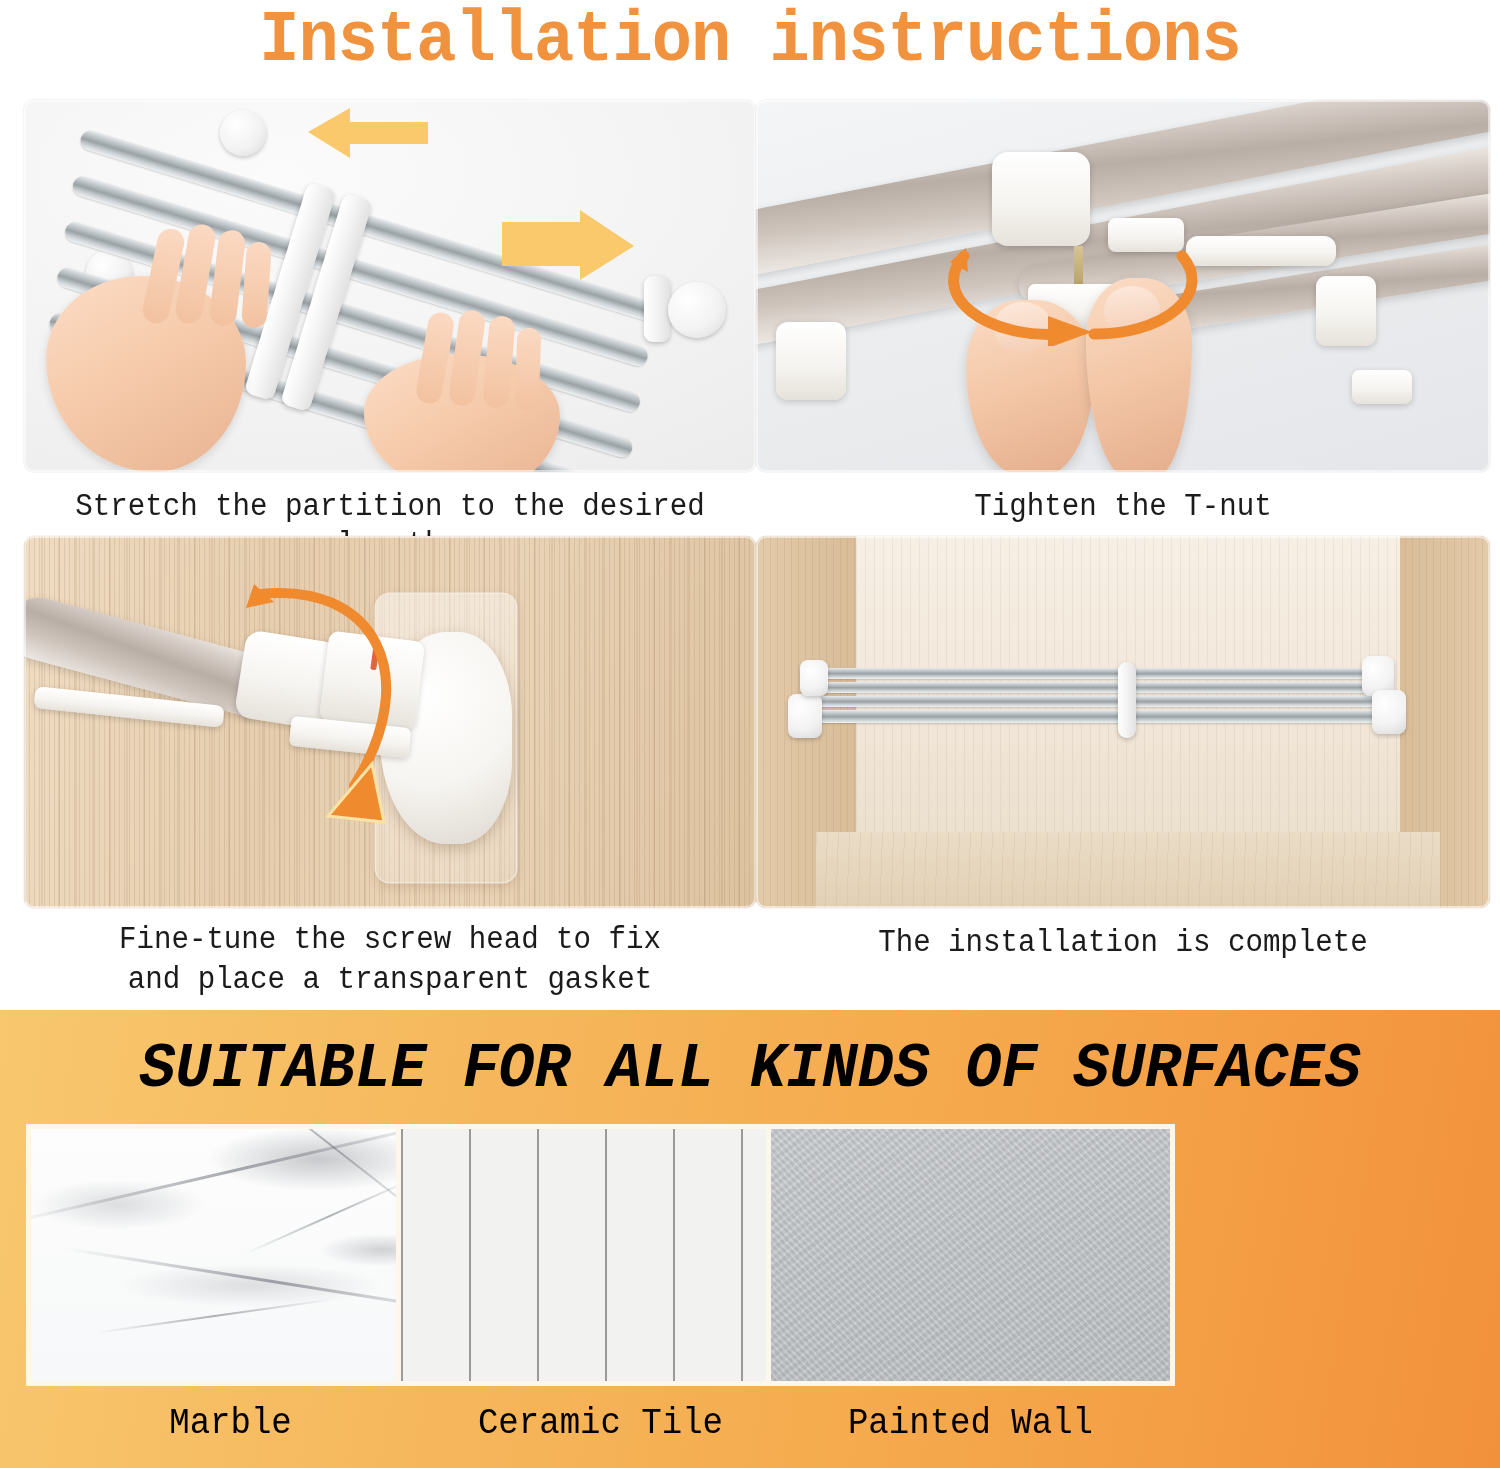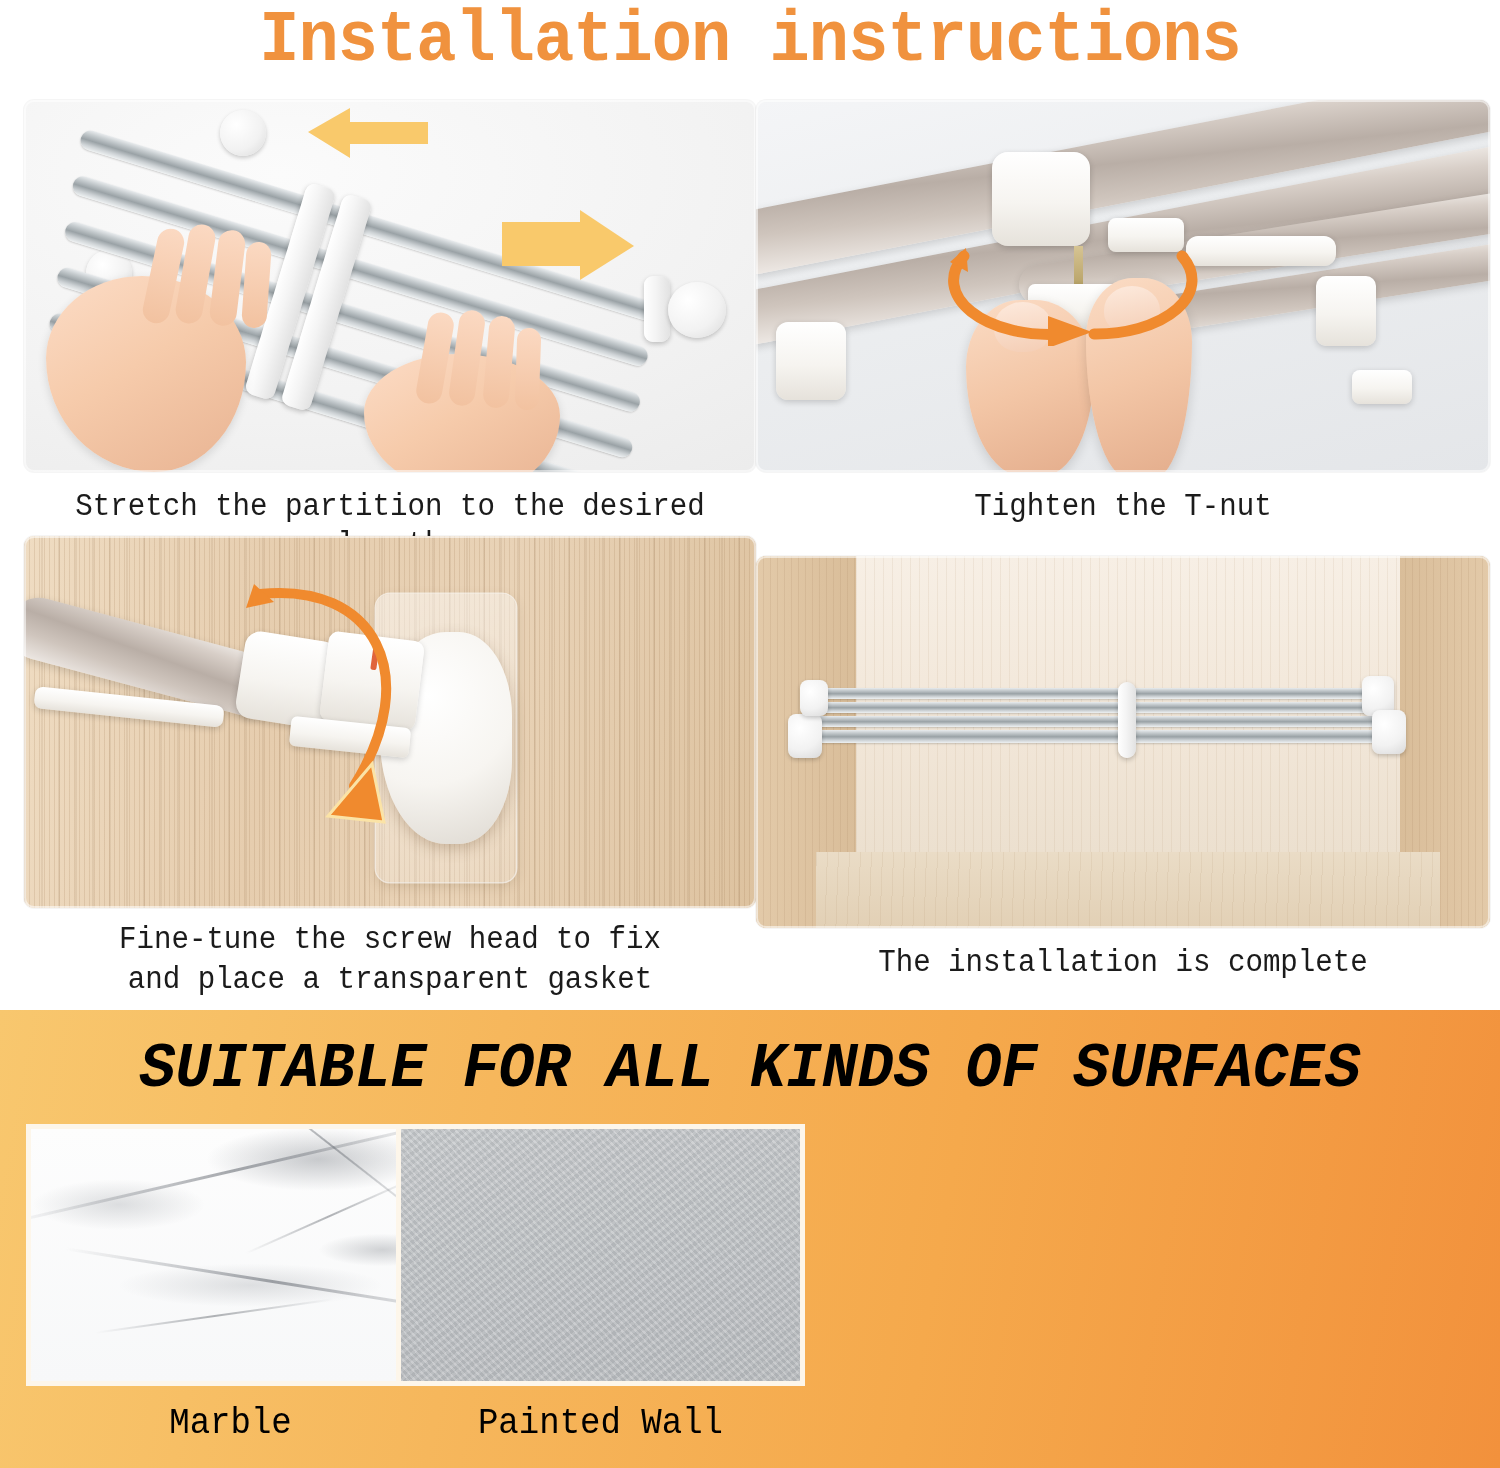--- a/index.html
+++ b/index.html
@@ -22,21 +22,21 @@
     transform:scaleX(0.93);
     white-space:nowrap;
   }
 
   
   .steps{position:absolute;left:0;top:92px;width:1500px;height:900px;}
   .cell{position:absolute;}
   .cell.c1{left:24px;top:8px;width:732px;height:436px;}
   .cell.c2{left:756px;top:8px;width:734px;height:436px;}
   .cell.c3{left:24px;top:444px;width:732px;height:452px;}
-  .cell.c4{left:756px;top:464px;width:734px;height:452px;}
+  .cell.c4{left:756px;top:444px;width:734px;height:452px;}
 
   .photo{
     position:relative;width:100%;height:372px;
     border-radius:10px;overflow:hidden;
     box-shadow:0 0 0 1px rgba(0,0,0,0.04);
   }
   .photo::after{ 
     content:"";position:absolute;inset:0;border-radius:10px;
     box-shadow:inset 0 0 0 2px rgba(255,255,255,0.55);
     pointer-events:none;
@@ -390,20 +390,26 @@
           <div class="tex-marble">
             <div class="vein" style="left:40%;top:6%;width:70%;height:2px;transform:rotate(38deg);"></div>
             <div class="vein" style="left:52%;top:34%;width:46%;height:2px;transform:rotate(-24deg);"></div>
             <div class="vein" style="left:16%;top:74%;width:60%;height:2px;transform:rotate(-8deg);"></div>
           </div>
         </div>
         <div class="sw-label">Marble</div>
       </div>
 
 
+      <div class="sw">
+        <div class="sw-img">
+          <div class="tex-tile"></div>
+        </div>
+        <div class="sw-label">Ceramic Tile</div>
+      </div>
 
       <div class="sw">
         <div class="sw-img">
           <div class="tex-paint"></div>
         </div>
         <div class="sw-label">Painted Wall</div>
       </div>
 
     </div>
   </div>

